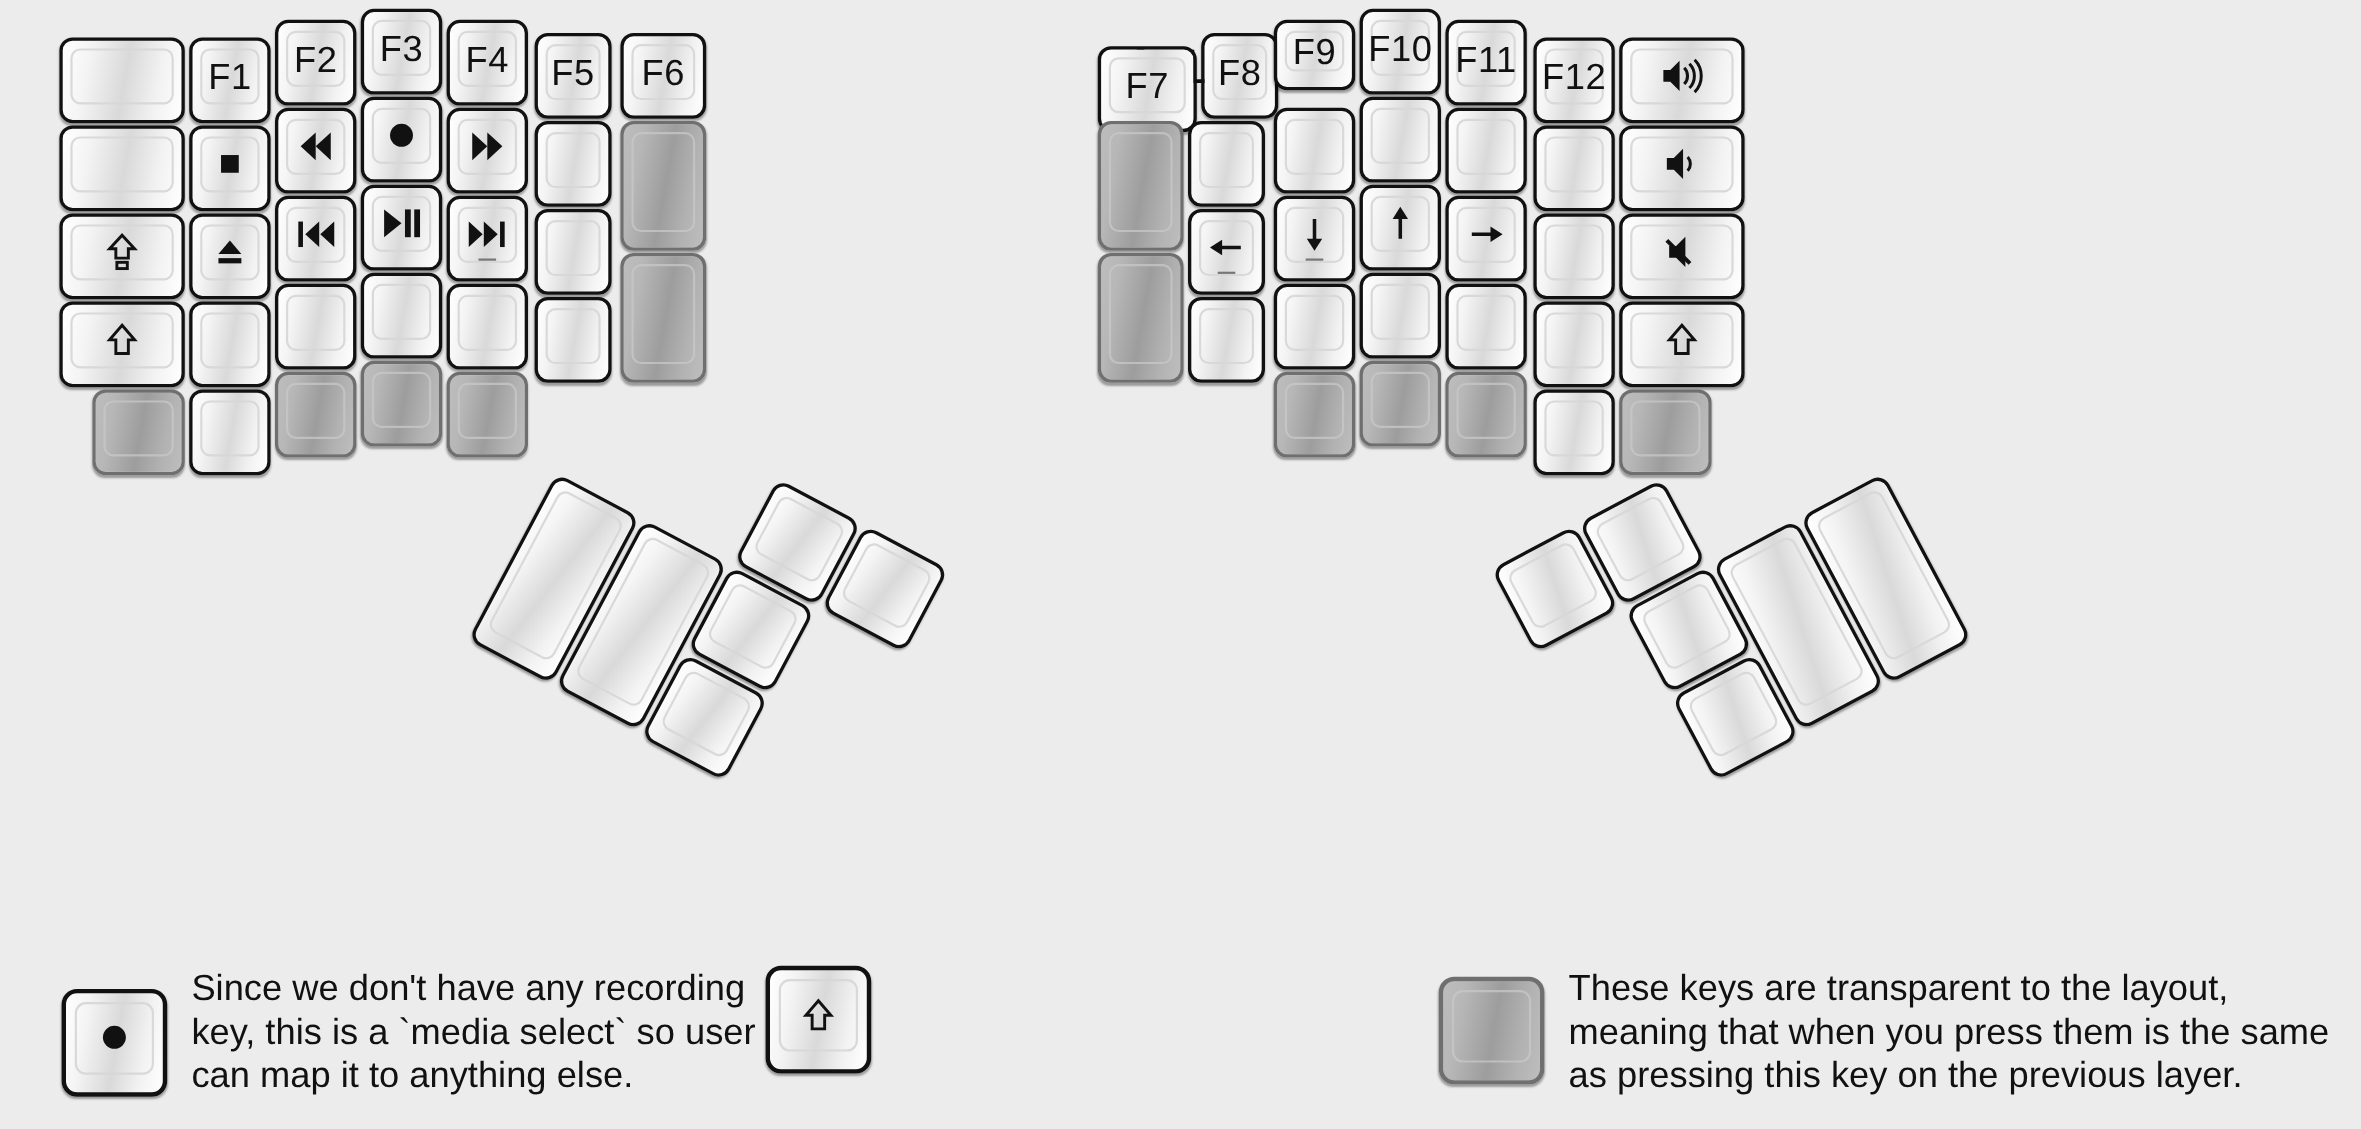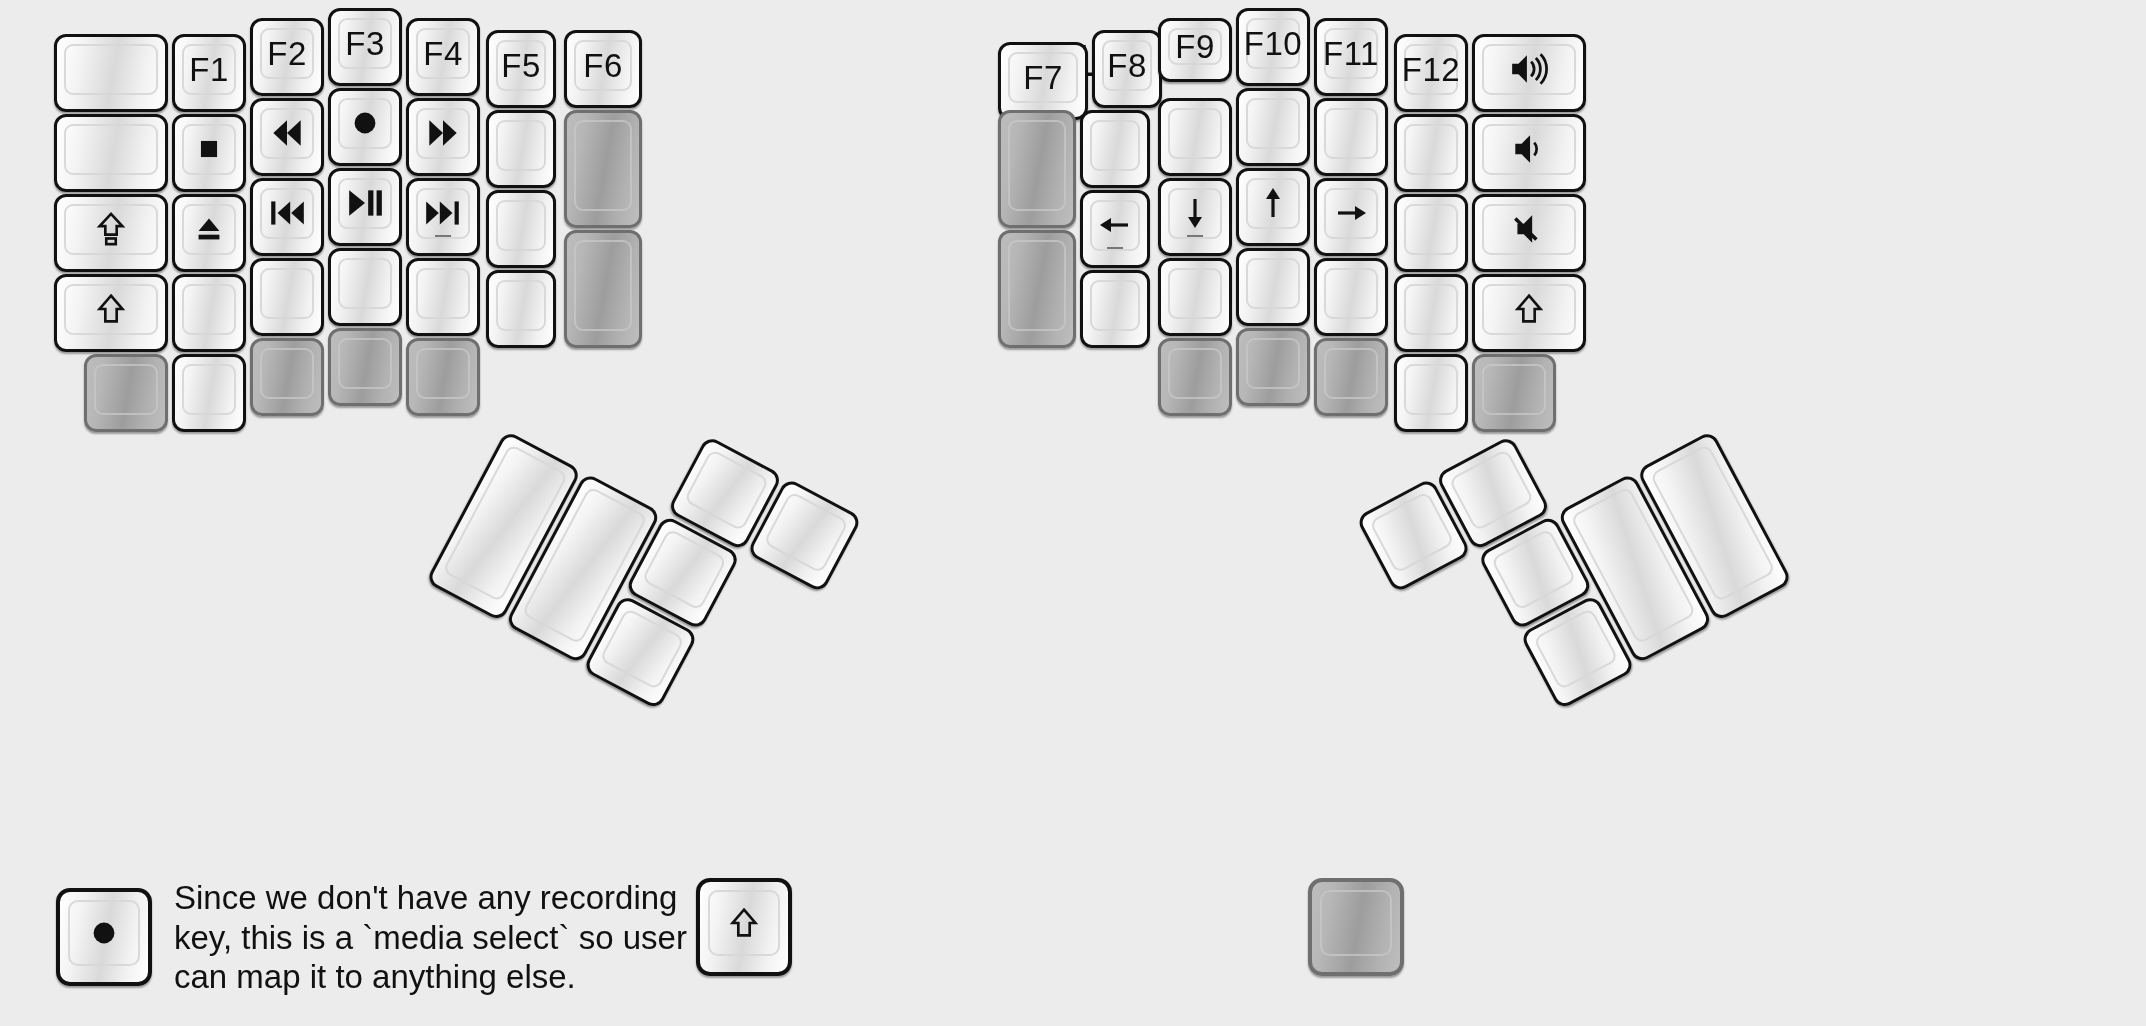--- a/index.html
+++ b/index.html
@@ -428,21 +428,21 @@
       </div>
       <div class="key" style="left: 180px; top: 0px; width: 86px; height: 86px; transform: scaleX(-1);">
         <span class="glyph"></span>
       </div>
       <div class="key" style="left: 180px; top: 90px; width: 86px; height: 86px; transform: scaleX(-1);">
         <span class="glyph"></span>
       </div>
     </div>
 
   <div id="legend">
-      <div class="legend-item" style="left: 20px; top: 0px;">
+      <div class="legend-item" style="left: 20px; top: 0px; align-items: flex-end;">
         <div class="legend-key">
           <span class="glyph">
             <svg class="ic" width="36" height="36" viewBox="0 0 38 38" fill="#111">
               <circle cx="19" cy="19" r="11"></circle>
             </svg>
           </span>
         </div>
         <div class="legend-text">Since we don't have any recording
 key, this is a `media select` so user
 can map it to anything else.</div>
@@ -453,15 +453,18 @@
             <svg class="ic" width="36" height="38" viewBox="0 0 38 38" fill="#111">
               <polygon points="19,5 31,19 25,19 25,32 13,32 13,19 7,19" fill="none" stroke="#111" stroke-width="2.8" stroke-linejoin="miter"></polygon>
             </svg>
           </span>
         </div>
       </div>
       <div class="legend-item" style="left: 1272px; top: 0px;">
         <div class="legend-key trans">
           <span class="glyph"></span>
         </div>
+        <div class="legend-text">These keys are transparent to the layout,
+meaning that when you press them is the same
+as pressing this key on the previous layer.</div>
       </div>
     </div>
 </div>
 
 </body></html>

